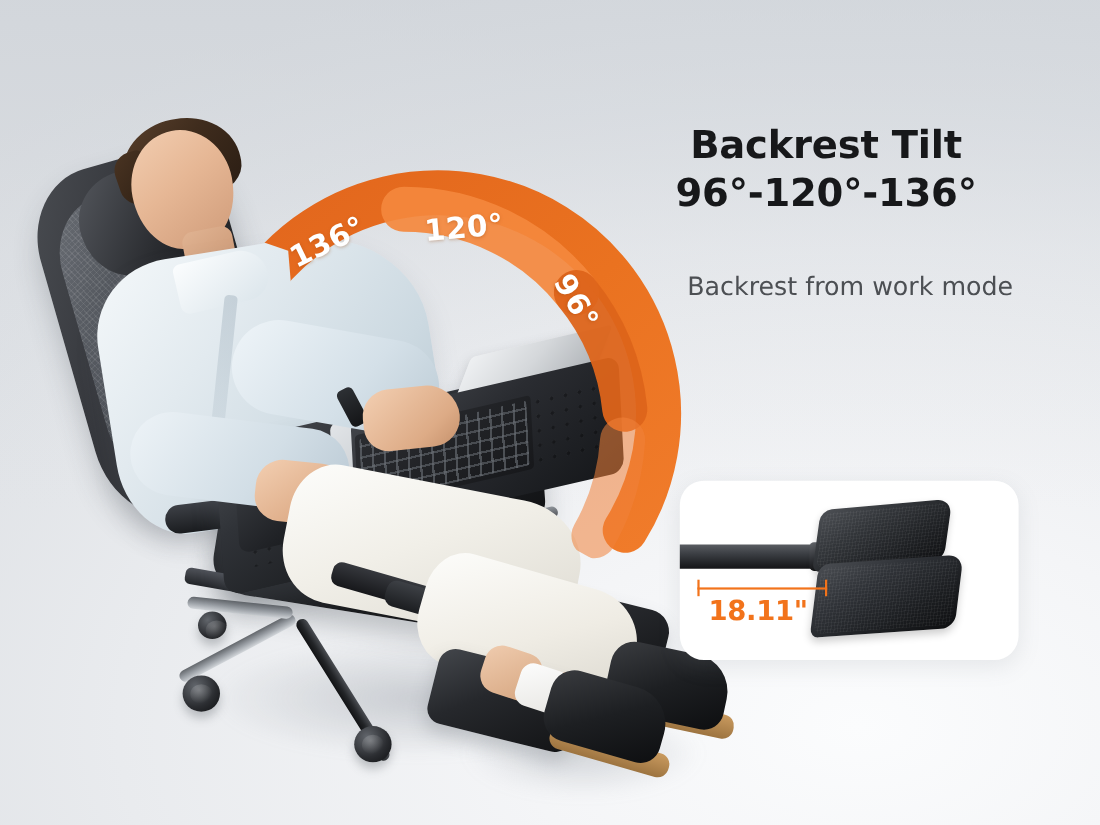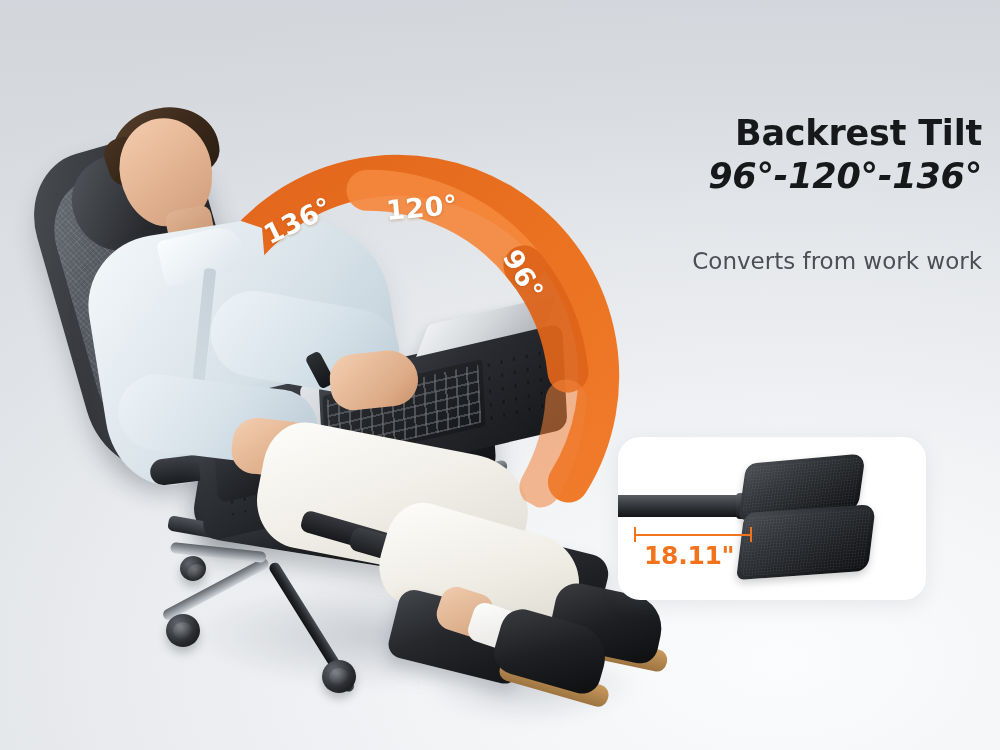--- a/index.html
+++ b/index.html
@@ -302,26 +302,26 @@
     font-family:"DejaVu Sans", sans-serif;
     letter-spacing:.5px;
     text-shadow:0 1px 3px rgba(150,70,10,.35);
     white-space:nowrap;
   }
   .lab-136{left:262px;top:205px;font-size:27px;transform:rotate(-26deg);}
   .lab-120{left:386px;top:192px;font-size:27px;transform:rotate(-5deg);}
   .lab-96 {left:497px;top:259px;font-size:27px;transform:rotate(60deg);}
 
   
-  .textblock{position:absolute;left:592px;top:112px;width:390px;text-align:right;}
+  .textblock{position:absolute;left:556px;top:112px;width:390px;text-align:center;}
   .h1{
     font-size:35px;font-weight:700;color:#17181a;line-height:1.24;
     font-family:"DejaVu Sans", sans-serif;letter-spacing:-.2px;
   }
-  .h1 .l2{display:block;font-style:italic;}
+  .h1 .l2{display:block;}
   .sub{
     margin-top:14px;font-size:23px;color:#4c4f53;line-height:1.42;
     font-family:"DejaVu Sans", sans-serif;white-space:pre;
   }
 
   
   .card{
     position:absolute;left:618px;top:437px;width:308px;height:163px;
     background:#ffffff;border-radius:22px;
     box-shadow:0 6px 20px rgba(120,128,138,.14);
@@ -477,21 +477,21 @@
   <div class="arc-label lab-136">136°</div>
   <div class="arc-label lab-120">120°</div>
   <div class="arc-label lab-96">96°</div>
 
   <div class="textblock">
     <div class="h1">
       <span>Backrest Tilt</span>
       <span class="l2">96°-120°-136°</span>
     </div>
     <div class="sub">
-      <span>Converts from work work</span><br>
+      <span>Backrest from work mode</span><br>
     </div>
   </div>
 
   <div class="card">
     <div class="fr-arm"></div>
     <div class="fr-arm2"></div>
     <div class="fr-hinge"></div>
     <div class="pad-top">
       <div class="pad-tex"></div>
     </div>

